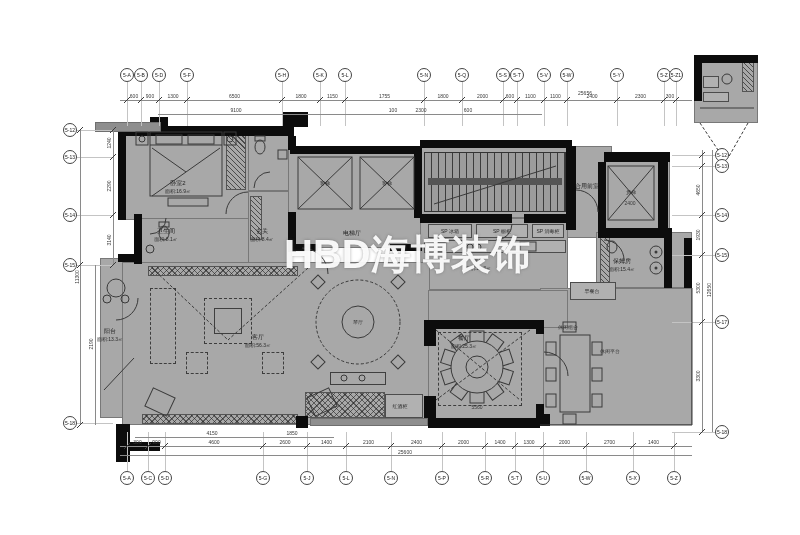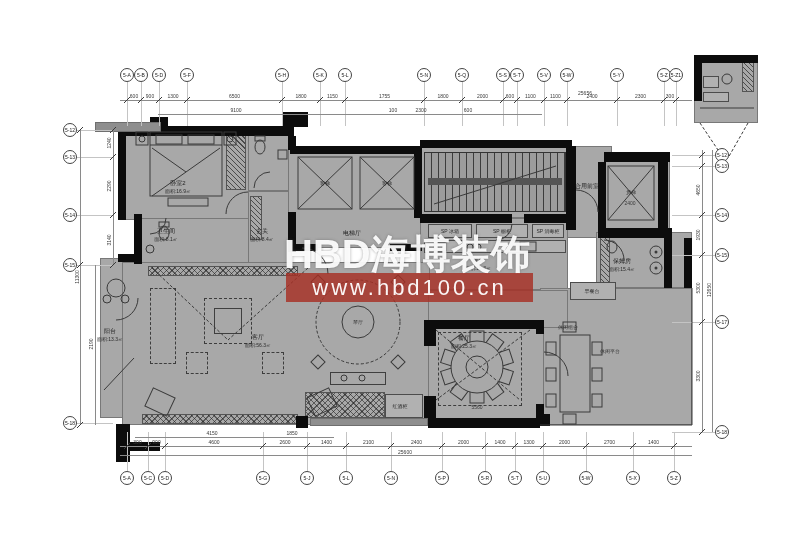--- a/index.html
+++ b/index.html
@@ -433,17 +433,14 @@
       <div class="lbl small" style="left: 478px; top: 268px;">面积:15.3㎡</div>
       <div class="lbl small" style="left: 450px; top: 231px;">SP 冰箱</div>
       <div class="lbl small" style="left: 502px; top: 231px;">SP 橱柜</div>
       <div class="lbl small" style="left: 548px; top: 231px;">SP 消毒柜</div>
       <div class="lbl small" style="left: 325px; top: 183px;">客梯</div>
       <div class="lbl small" style="left: 387px; top: 183px;">客梯</div>
       <div class="lbl small" style="left: 631px; top: 192px;">货梯</div>
     </div>
   <div id="watermark">
     <div id="watermark-title">HBD海博装饰</div>
-    <div id="watermark-band">
-      <span>www.hbd100.cn</span>
-    </div>
   </div>
 </div>
 
 </body></html>

